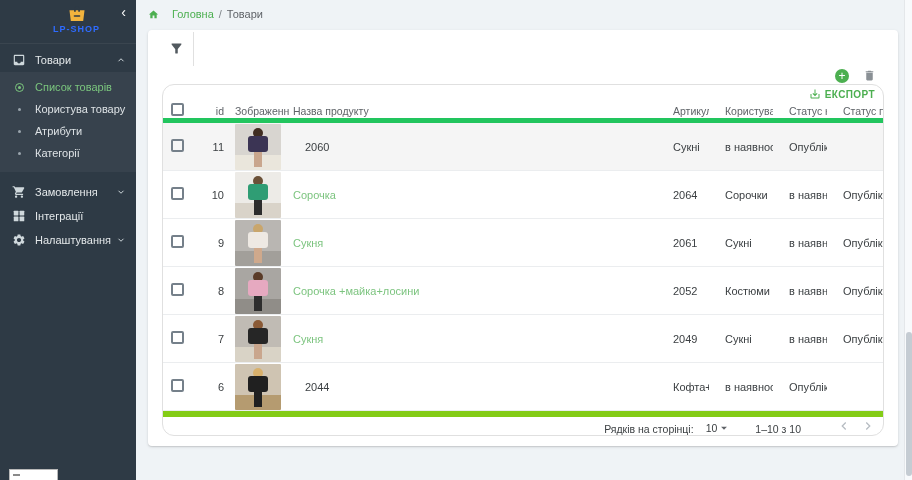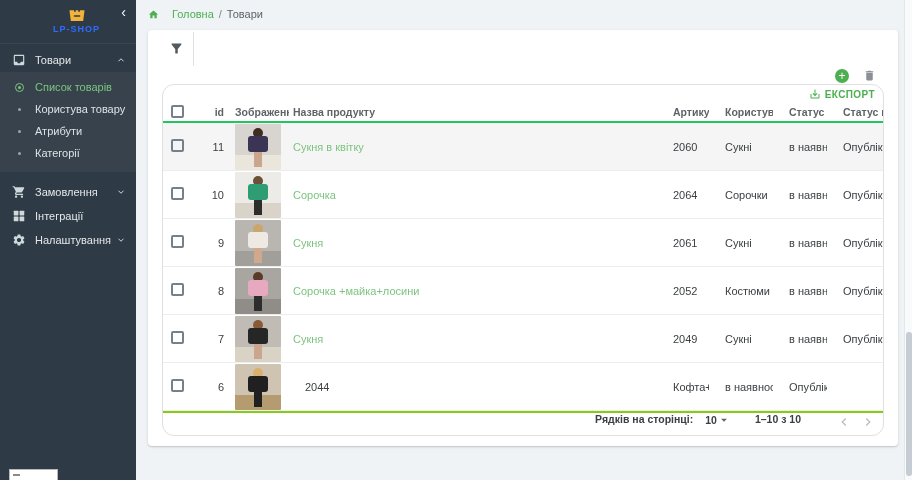--- a/index.html
+++ b/index.html
@@ -87,21 +87,21 @@
   .add-btn { width:14px; height:14px; border-radius:50%; background:#4caf50; border:none; cursor:pointer;
     color:#fff; font-size:12px; line-height:12px; display:flex; align-items:center; justify-content:center; padding:0; }
   .trash-btn { background:none; border:none; cursor:pointer; width:14px; height:14px; padding:0; }
 
   .tablebox { margin:0 14px; border:1px solid #e0e0e0; border-radius:12px; overflow:hidden; }
   .export-row { height:18px; display:flex; align-items:center; justify-content:flex-end; padding-right:8px; }
   .export-link { display:flex; align-items:center; gap:4px; font-size:10px; font-weight:bold;
     letter-spacing:0.4px; color:#4caf50; cursor:pointer; }
 
   .tgrid { display:grid; grid-template-columns:34px 32px 60px 1fr 52px 64px 54px 56px; align-items:center; }
-  .thead { height:20px; border-bottom:2px solid #22c55e; font-size:10.5px; font-weight:bold; color:#5f6368; }
+  .thead { height:20px; border-bottom:5px solid #22c55e; font-size:10.5px; font-weight:normal; color:#5f6368; }
   .cell { overflow:hidden; white-space:nowrap; }
   .c-check { padding-left:8px; }
   .c-id { text-align:right; padding-right:5px; }
   .c-img { padding-left:6px; }
   .c-name { padding-left:4px; }
   .c-sku, .c-cat, .c-stock, .c-pub { padding-left:16px; }
 
   .checkbox { display:inline-block; width:13px; height:13px; border:2px solid #75808a;
     border-radius:2px; background:transparent; cursor:pointer; }
 
@@ -110,22 +110,22 @@
   .plink { color:#7cc47f; cursor:pointer; text-decoration:none; }
   .photo { position:relative; width:46px; height:46px; overflow:hidden; border-radius:1px;
     background:linear-gradient(to bottom, var(--wall) 0 68%, var(--floor) 68% 100%); }
   .ph-hair { position:absolute; top:4px; left:50%; transform:translateX(-50%);
     width:10px; height:10px; border-radius:50%; background:var(--hair); }
   .ph-top { position:absolute; top:12px; left:50%; transform:translateX(-50%);
     width:20px; height:16px; border-radius:3px; background:var(--top); }
   .ph-legs { position:absolute; top:28px; left:50%; transform:translateX(-50%);
     width:8px; height:15px; background:var(--legs); }
 
-  .tfoot { height:24px; border-top:2px solid #84cc16; display:flex; align-items:flex-start;
-    justify-content:flex-end; font-size:10.5px; color:#3c4043; padding-right:6px;font-weight:bold; }
+  .tfoot { height:24px; border-top:6px solid #84cc16; display:flex; align-items:flex-end;
+    justify-content:flex-end; font-size:10.5px; color:#3c4043; padding-right:6px; }
   .rpp-label { margin-right:12px; }
   .rpp-select { display:flex; align-items:center; cursor:pointer; margin-right:24px; }
   .range { margin-right:34px; }
   .page-btn { background:none; border:none; padding:0; width:18px; height:18px; cursor:default;
     display:flex; align-items:center; justify-content:center; }
   .page-btn + .page-btn { margin-left:6px; }
 
   
   .scrollbar { position:absolute; top:0; right:0; width:8px; height:480px;
     background:#f8fafc; border-left:1px solid #e4e7ea; z-index:5; }
@@ -284,21 +284,20 @@
   <div class="tgrid trow hl">
     <div class="cell c-check"><span class="checkbox"></span></div>
     <div class="cell c-id">11</div>
     <div class="cell c-img">
       <div class="photo" style="--wall:#d8d5d0;--floor:#eae6dc;--hair:#402d21;--top:#3b3454;--legs:#c9a68d">
         <span class="ph-hair"></span>
         <span class="ph-top"></span>
         <span class="ph-legs"></span>
       </div>
     </div>
-    <div class="cell c-name"><a class="plink">Сукня в квітку</a></div>
     <div class="cell c-sku">2060</div>
     <div class="cell c-cat">Сукні</div>
     <div class="cell c-stock">в наявності</div>
     <div class="cell c-pub">Опубліковано</div>
   </div>
 
   <div class="tgrid trow">
     <div class="cell c-check"><span class="checkbox"></span></div>
     <div class="cell c-id">10</div>
     <div class="cell c-img">

